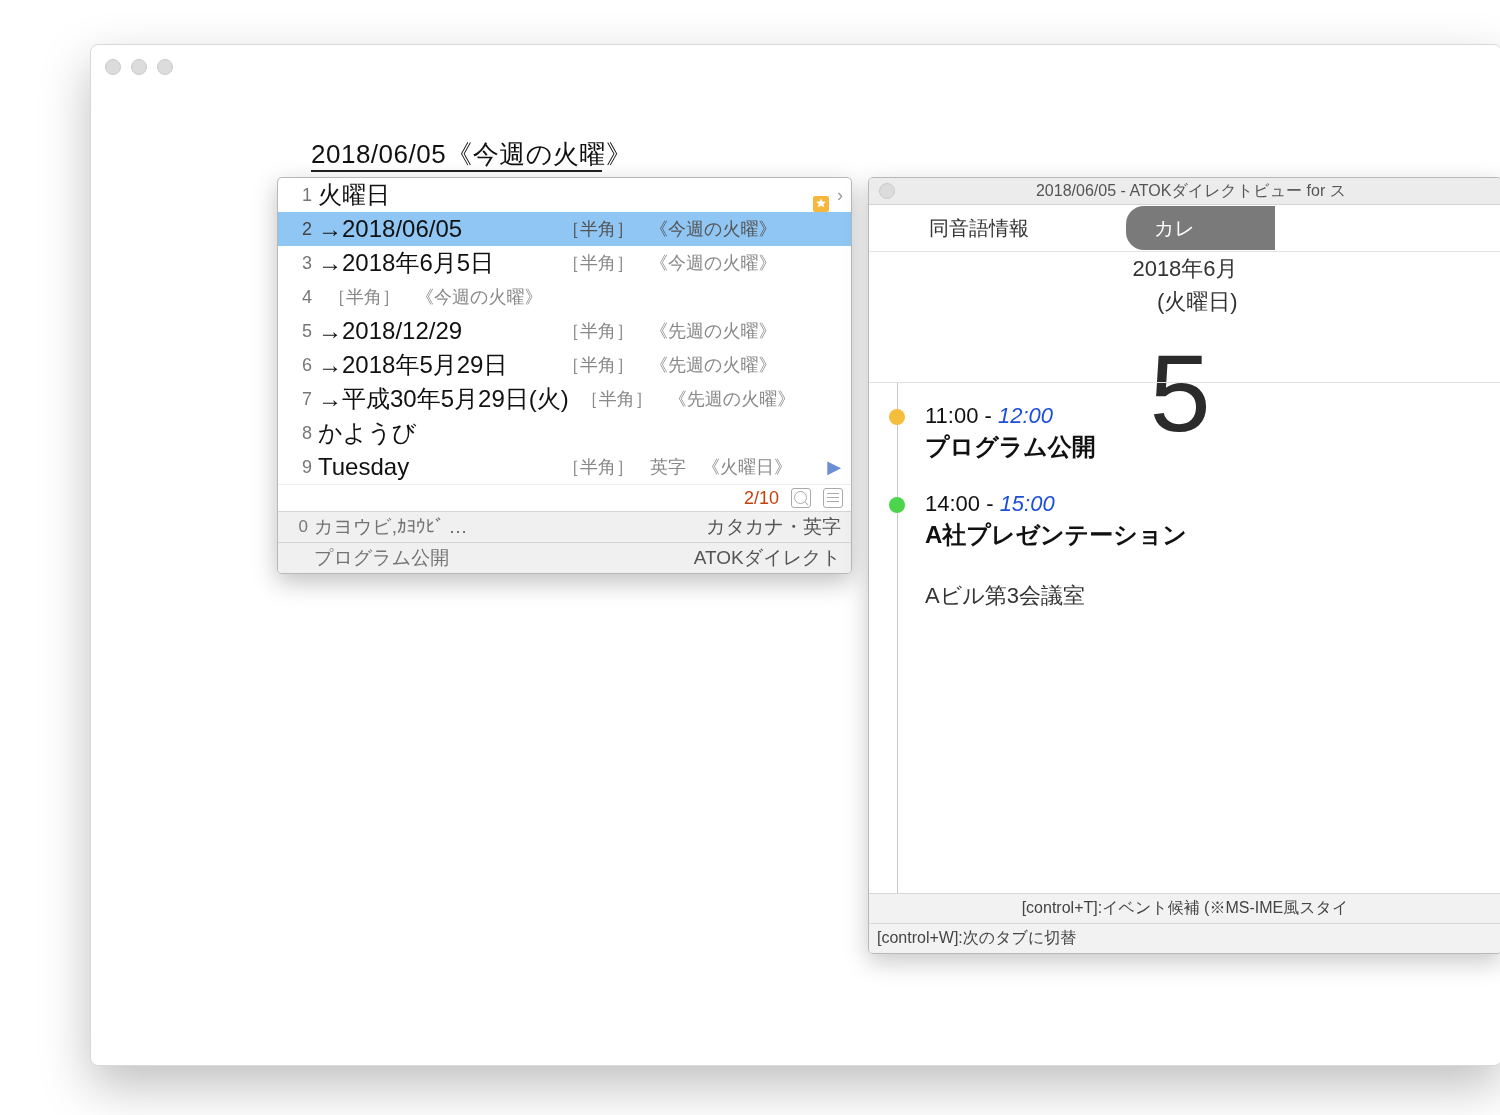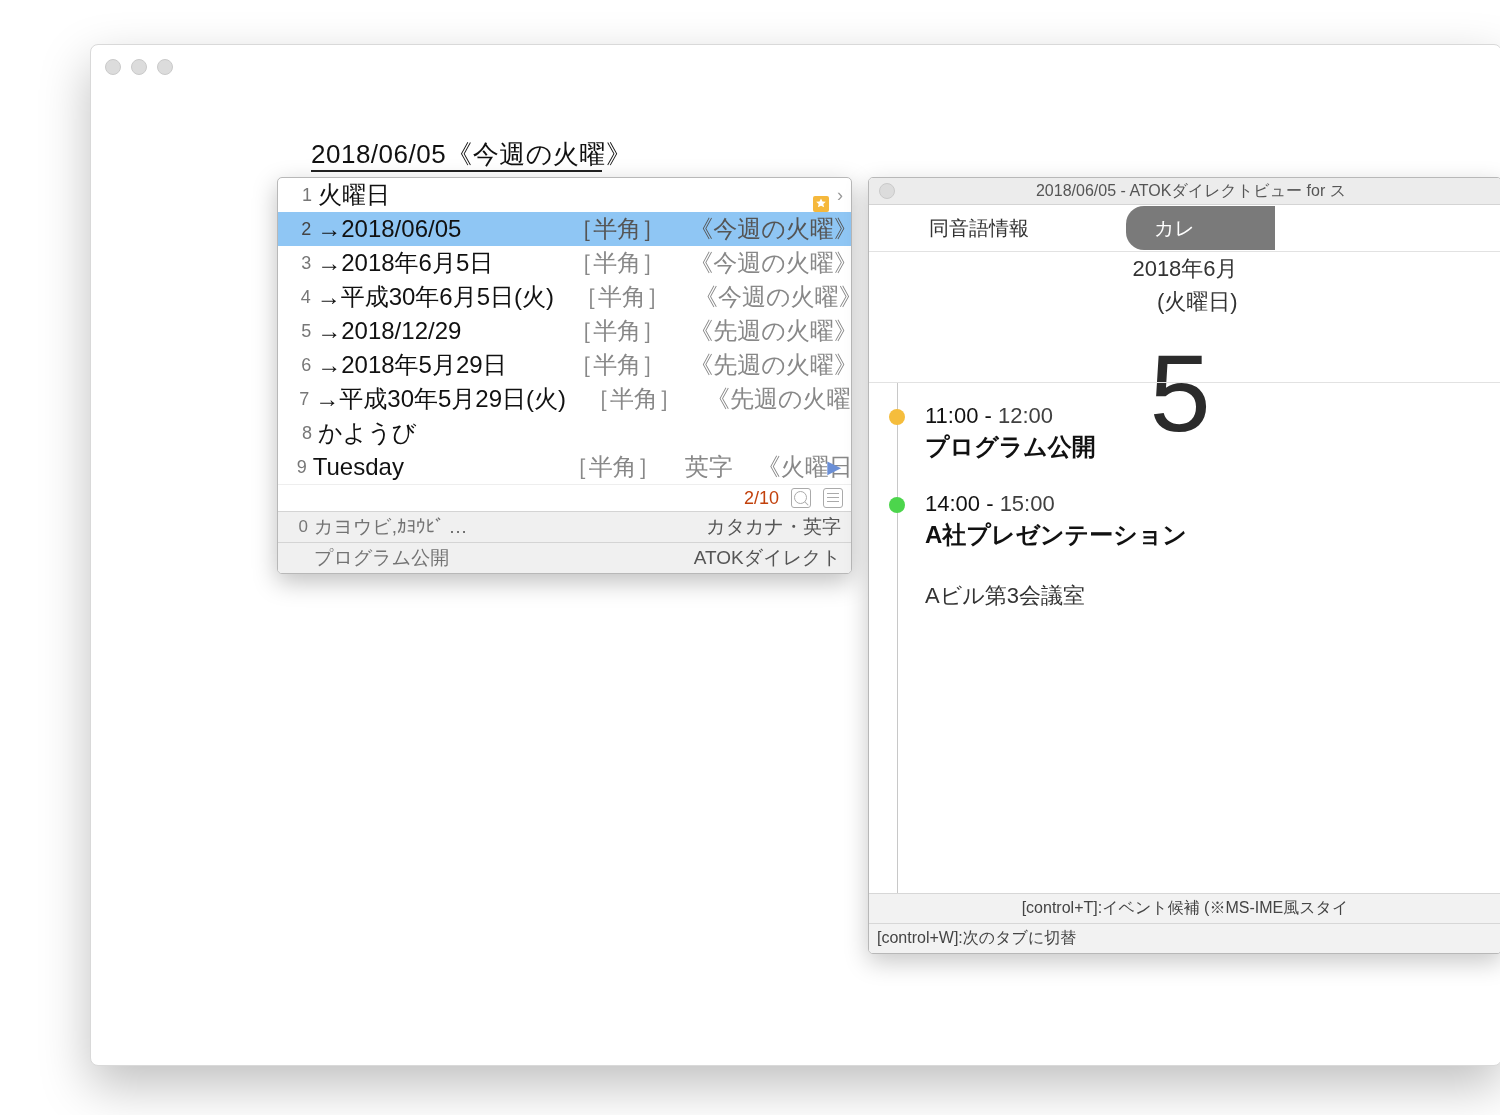--- a/index.html
+++ b/index.html
@@ -101,23 +101,22 @@
     flex: 1 1 auto;
     display: flex;
     gap: 16px;
     justify-content: flex-start;
     padding-left: 12px;
     white-space: nowrap;
     min-width: 0;
   }
   .tag1col { min-width: 232px; }
   .cand-tag {
-    font-size: 24px;
+    font-size: 18px;
     color: #888;
-    margin-left: 8px;
   }
   .row-selected {
     background: #8fc6f4;
   }
   .row-selected .cand-num { color: #444; }
   .row-selected .cand-tag { color: #555; }
 
   .star-icon {
     width: 16px;
     height: 16px;
@@ -309,21 +308,21 @@
   .dv-ev-dot {
     position: absolute;
     left: 20px;
     top: 16px;
     width: 16px; height: 16px;
     border-radius: 50%;
   }
   .dot-orange { background: #f5bd3c; }
   .dot-green  { background: #4cd54c; }
   .dv-ev-time { font-size: 22px; color: #111; }
-  .dv-ev-time .t2 { color: #404040; }
+  .dv-ev-time .t2 { color: #1d4ed8; font-style: italic; }
   .dv-ev-title { font-size: 24px; font-weight: 700; color: #111; padding-top: 2px;}
   .dv-ev-loc { font-size: 22px; color: #333; padding-top: 2px; margin-top: 28px;}
 
   .dv-footer {
     background: #f2f2f2;
     border-top: 1px solid #d7d7d7;
     font-size: 16px;
     color: #444;
   }
   .dv-footer .line1 {
@@ -376,21 +375,20 @@
         <div class="cand-row">
           <div class="cand-num">3</div>
           <div class="cand-text tag1col">→2018年6月5日</div>
           <div class="cand-tags">
             <span class="cand-tag">［半角］</span>
             <span class="cand-tag">《今週の火曜》</span>
           </div>
         </div>
         <div class="cand-row">
           <div class="cand-num">4</div>
-          <div class="cand-text tag1col">→平成30年6月5日(火)</div>
           <div class="cand-tags">
             <span class="cand-tag">［半角］</span>
             <span class="cand-tag">《今週の火曜》</span>
           </div>
         </div>
         <div class="cand-row">
           <div class="cand-num">5</div>
           <div class="cand-text tag1col">→2018/12/29</div>
           <div class="cand-tags">
             <span class="cand-tag">［半角］</span>

